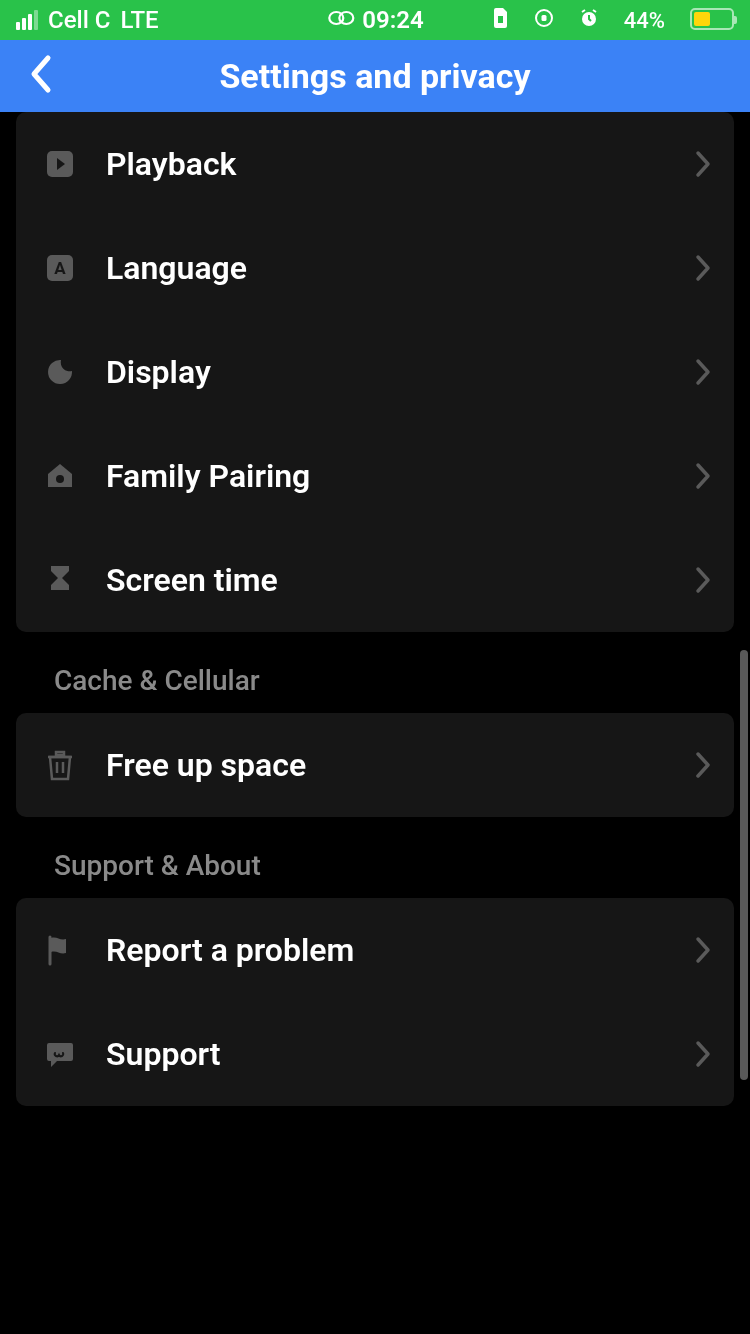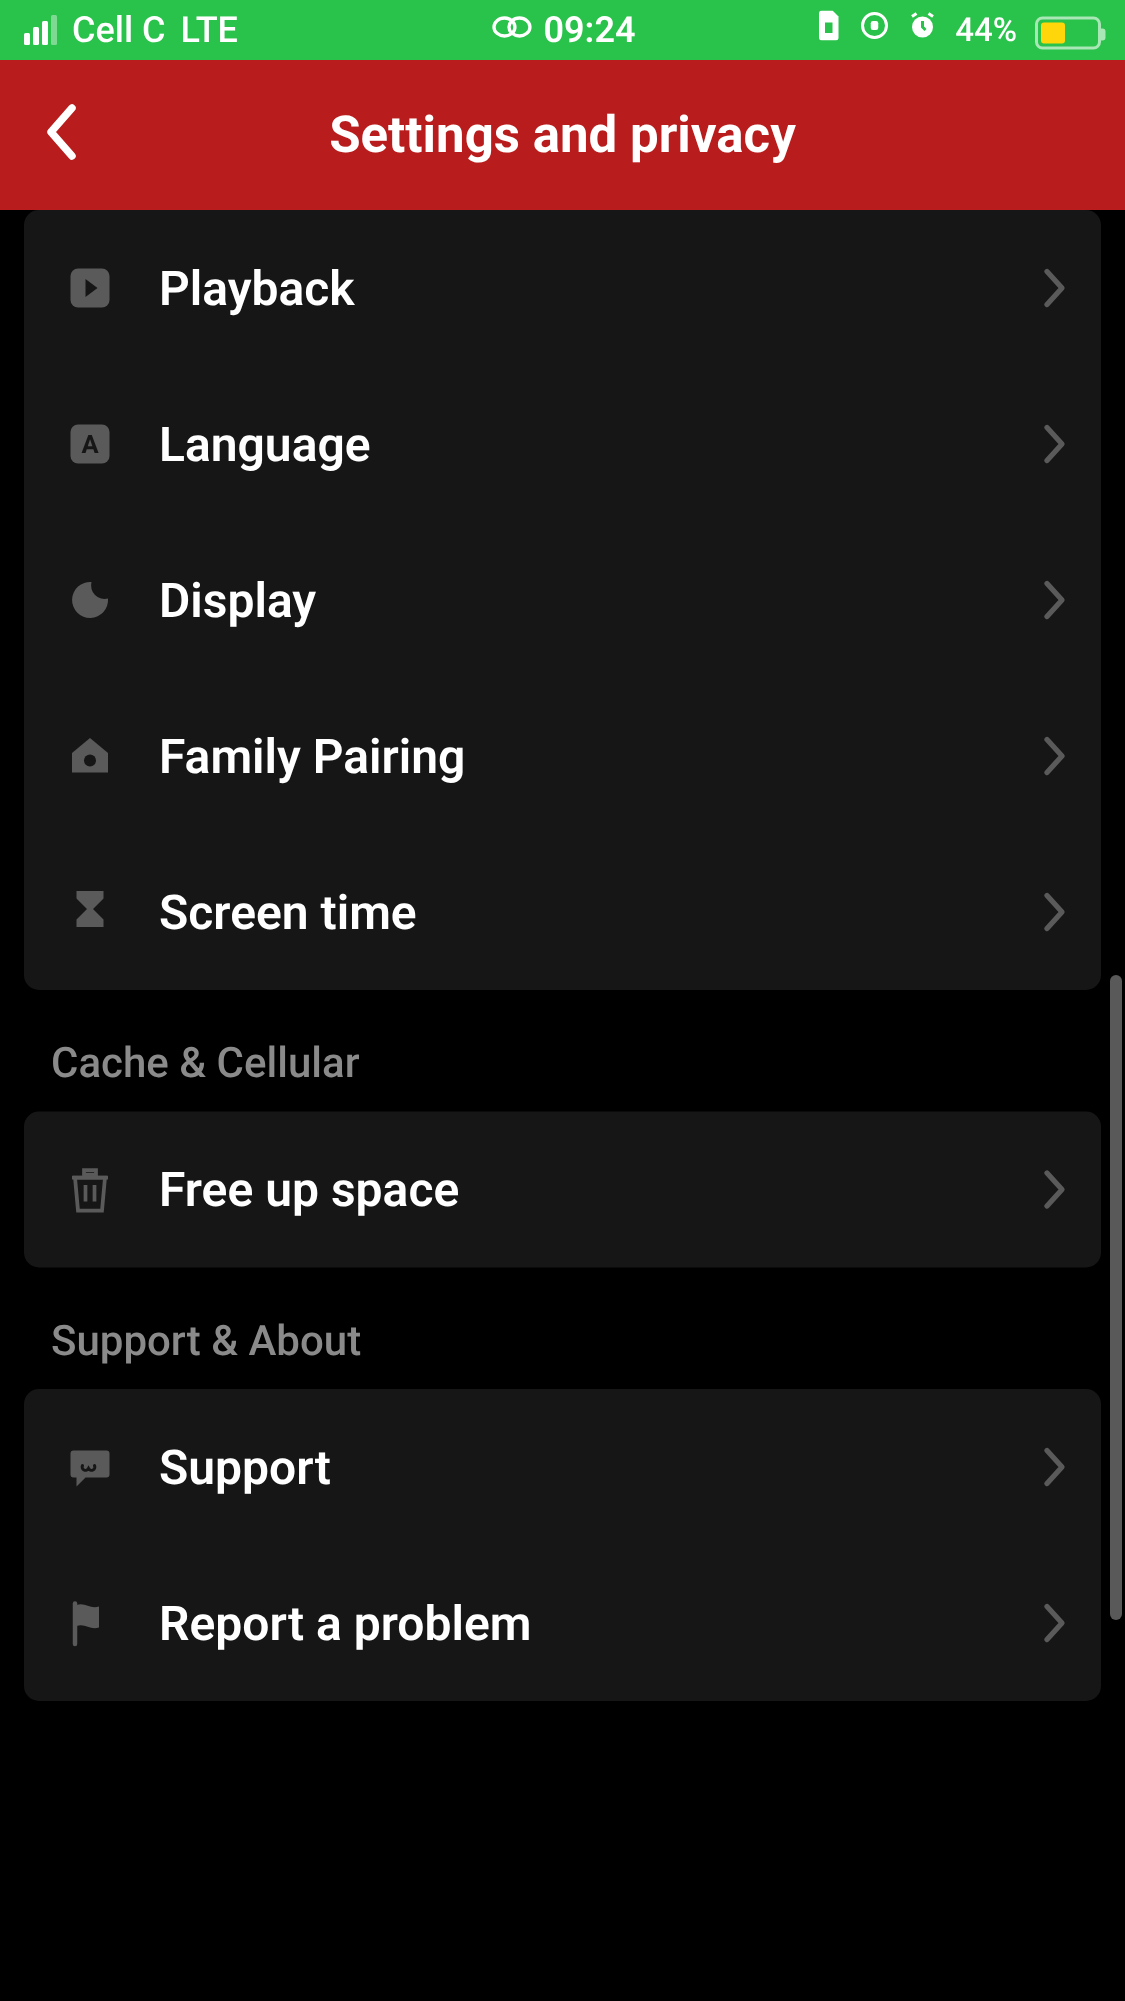--- a/index.html
+++ b/index.html
@@ -22,55 +22,55 @@
       display: flex;
       align-items: center;
       justify-content: space-between;
       padding: 0 16px;
       font-size: 24px;
       color: #fff;
       font-weight: 500;
     }
     .status-left { display: flex; align-items: center; gap: 10px; }
     .status-center { display: flex; align-items: center; gap: 6px; position: absolute; left: 50%; transform: translateX(-50%); }
-    .status-right { display: flex; align-items: flex-end; gap: 12px; font-size: 22px; }
+    .status-right { display: flex; align-items: flex-start; gap: 25px; font-size: 22px; }
     .signal-bars { display: flex; align-items: flex-end; gap: 2px; height: 20px; }
     .signal-bars span { width: 4px; background: #fff; display: block; border-radius: 1px; }
     .signal-bars span:nth-child(1){height:8px}
     .signal-bars span:nth-child(2){height:12px}
     .signal-bars span:nth-child(3){height:16px}
     .signal-bars span:nth-child(4){height:20px; background: rgba(255,255,255,0.4);}
     .battery-shell { width: 44px; height: 22px; border: 2px solid rgba(255,255,255,0.6); border-radius: 5px; display: flex; align-items: center; padding: 2px; position:relative;}
     .battery-shell::after{content:"";position:absolute;right:-5px;top:6px;width:3px;height:8px;background:rgba(255,255,255,0.6);border-radius:0 2px 2px 0;}
     .battery-fill { background: #ffd60a; height: 100%; width: 44%; border-radius: 2px; }
 
     .header {
-      height: 100px;
+      height: 72px;
       display: flex;
       align-items: center;
       justify-content: center;
       position: relative;
-      background: #b91c1c;
+      background: #3b82f6;
     }
     .back-btn {
       position: absolute;
       left: 28px;
       top: 50%;
       transform: translateY(-50%);
     }
     .header-title {
       font-size: 34px;
       font-weight: 700;
       color: #fff;
     }
     .section-header {
       font-size: 28px;
       color: #8a8a8a;
       font-weight: 500;
-      padding: 32px 34px 16px;
+      padding: 32px 54px 16px;
     }
     .section {
       background: #161616;
       border-radius: 10px;
       margin: 0 16px;
       text-align: center;
     }
     .row {
       display: flex;
       align-items: center;
@@ -269,45 +269,45 @@
     </span>
   </div>
 
 </div>
 
 <div class="section-header">Support &amp; About</div>
 <div class="section">
   <div class="row">
     <div class="row-left">
       <span class="icon-slot">
-        <svg width="30" height="30" viewBox="0 0 30 30">
-            <path d="M4 4h22a2 2 0 0 1 2 2v14a2 2 0 0 1-2 2H12l-6 6v-6H4a2 2 0 0 1-2-2V6a2 2 0 0 1 2-2z" fill="#5a5a5a"></path>
-            <path d="M10 14a2 2 0 0 0 4 2 2 2 0 0 0 4-2" stroke="#161616" stroke-width="2" fill="none" stroke-linecap="round"></path>
-          </svg>
-      </span>
-      <span class="row-label">Support</span>
-    </div>
-    <span class="chevron">
-      <svg width="18" height="30" viewBox="0 0 18 30">
-          <path d="M4 4l10 11L4 26" stroke="#5a5a5a" stroke-width="3.5" fill="none" stroke-linecap="round" stroke-linejoin="round"></path>
-        </svg>
-    </span>
-  </div>
-
-  <div class="row">
-    <div class="row-left">
-      <span class="icon-slot">
         <svg width="28" height="32" viewBox="0 0 28 32">
             <path d="M4 3v27" stroke="#5a5a5a" stroke-width="3" stroke-linecap="round"></path>
             <path d="M5 4c6-2 9 3 15 1v14c-6 2-9-3-15-1V4z" fill="#5a5a5a"></path>
           </svg>
       </span>
       <span class="row-label">Report a problem</span>
     </div>
     <span class="chevron">
       <svg width="18" height="30" viewBox="0 0 18 30">
           <path d="M4 4l10 11L4 26" stroke="#5a5a5a" stroke-width="3.5" fill="none" stroke-linecap="round" stroke-linejoin="round"></path>
         </svg>
     </span>
   </div>
+
+  <div class="row">
+    <div class="row-left">
+      <span class="icon-slot">
+        <svg width="30" height="30" viewBox="0 0 30 30">
+            <path d="M4 4h22a2 2 0 0 1 2 2v14a2 2 0 0 1-2 2H12l-6 6v-6H4a2 2 0 0 1-2-2V6a2 2 0 0 1 2-2z" fill="#5a5a5a"></path>
+            <path d="M10 14a2 2 0 0 0 4 2 2 2 0 0 0 4-2" stroke="#161616" stroke-width="2" fill="none" stroke-linecap="round"></path>
+          </svg>
+      </span>
+      <span class="row-label">Support</span>
+    </div>
+    <span class="chevron">
+      <svg width="18" height="30" viewBox="0 0 18 30">
+          <path d="M4 4l10 11L4 26" stroke="#5a5a5a" stroke-width="3.5" fill="none" stroke-linecap="round" stroke-linejoin="round"></path>
+        </svg>
+    </span>
+  </div>
 </div>
 
 <div class="scrollbar"></div>
 
 </body></html>

